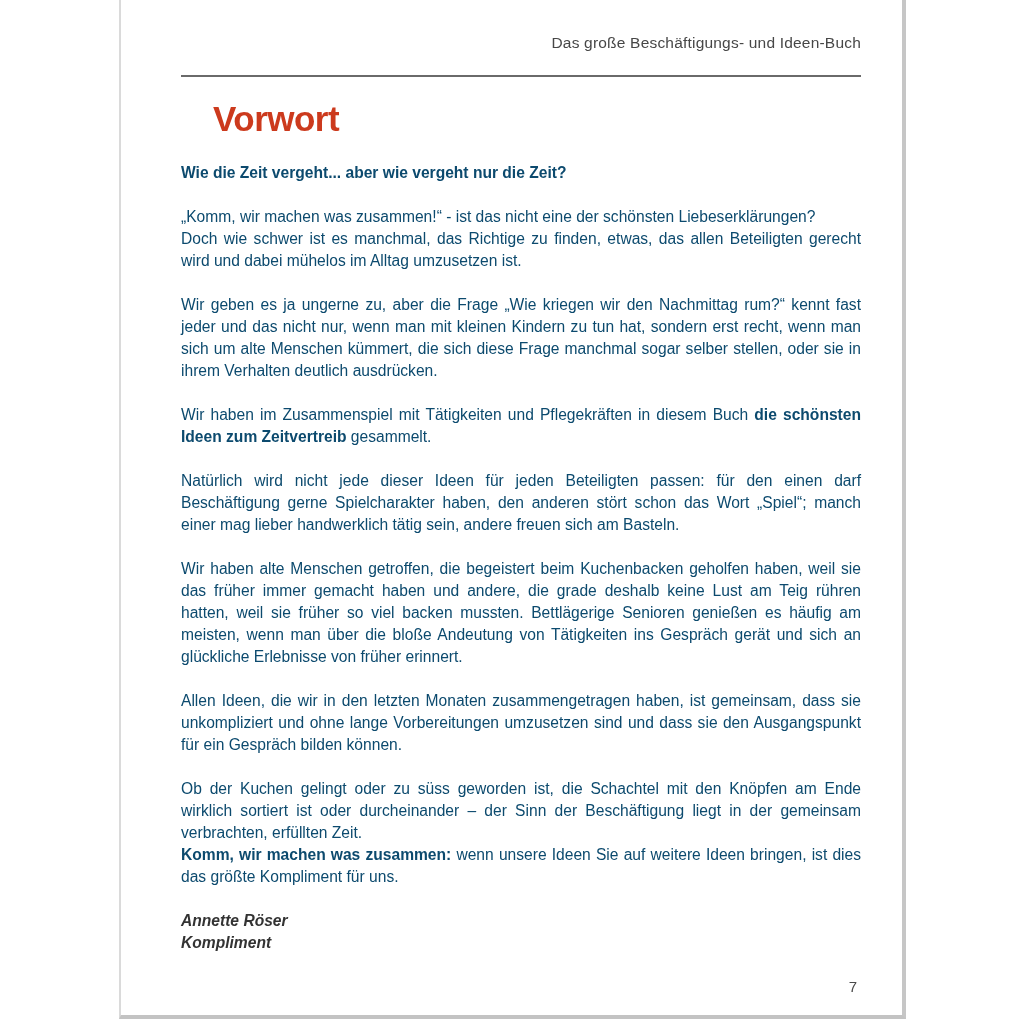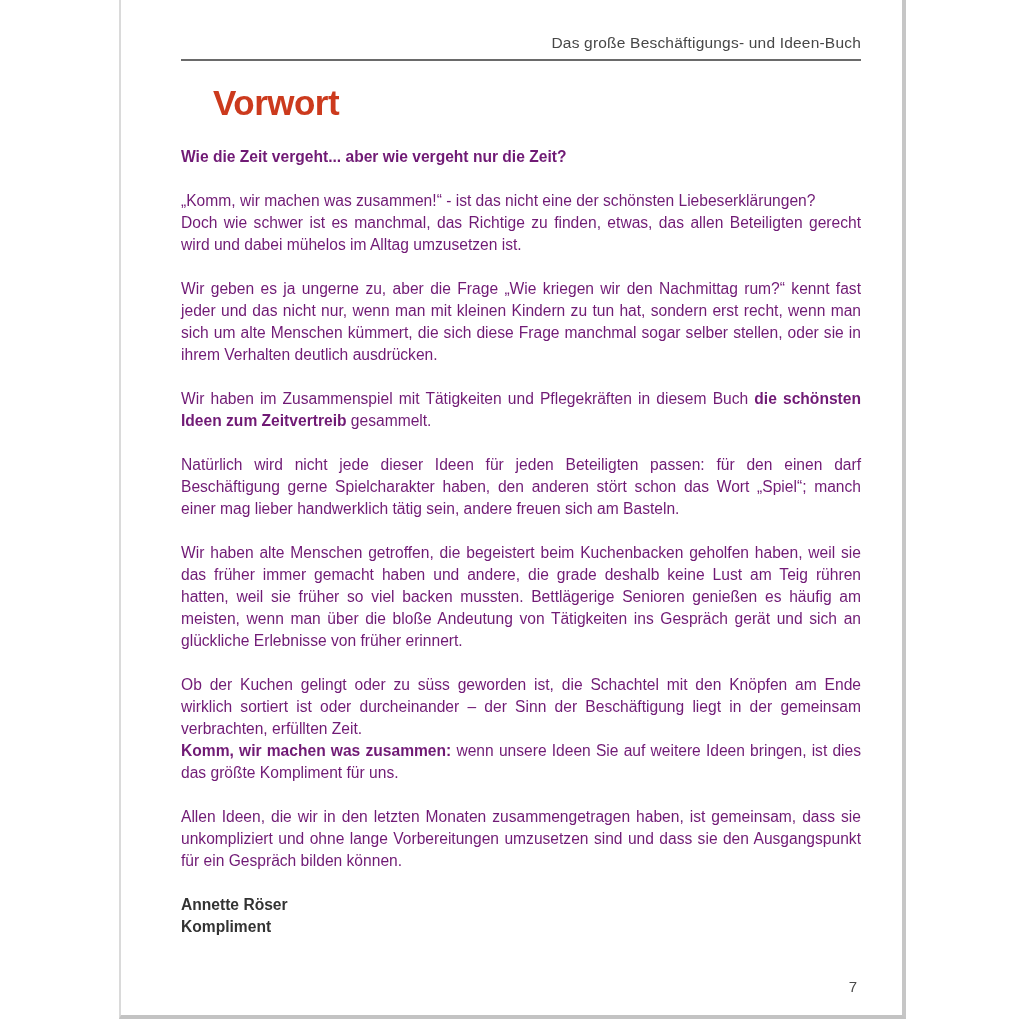--- a/index.html
+++ b/index.html
@@ -23,54 +23,55 @@
     width: 787px;
     height: 1019px;
     background: #ffffff;
     border-left: 2px solid #dadada;
     border-right: 4px solid #c6c6c6;
     border-bottom: 4px solid #c3c3c3;
     padding: 0 41px 0 60px;
   }
   .running-head {
     padding-top: 34px;
-    padding-bottom: 7px;
+    padding-bottom: 23px;
     text-align: right;
     font-size: 15.5px;
     letter-spacing: 0.2px;
     color: #474747;
     border-bottom: 2px solid #6a6a6a;
   }
   h1.page-title {
     margin: 23px 0 24px 0;
     font-size: 35px;
     line-height: 38px;
     font-weight: bold;
     letter-spacing: -0.5px;
     color: #cc3a1d;
   }
   .body-copy {
-    color: #701a75;
+    color: #0c4a6e;
     font-size: 15.6px;
     line-height: 22px;
   }
   .body-copy p.para {
     margin: 0 0 22px 0;
     text-align: justify;
     white-space: pre-line;
   }
   .body-copy .b {
     font-weight: bold;
   }
   .signature {
     margin-top: 9px;
     font-size: 15.6px;
     line-height: 22px;
     font-weight: bold;
     color: #333333;
+    font-style: italic;
   }
   .page-number {
     position: absolute;
     right: 45px;
     bottom: 20px;
     font-size: 15px;
     color: #4a4a4a;
   }
 </style>
 </head>
@@ -84,23 +85,23 @@
     <h1 class="page-title" style="color: rgb(204, 58, 29); margin-left: 32px;">Vorwort</h1>
 
     <div class="body-copy">
         <p class="para"><span class="b">Wie die Zeit vergeht... aber wie vergeht nur die Zeit?</span></p>
         <p class="para"><span>„Komm, wir machen was zusammen!“ - ist das nicht eine der schönsten Liebeserklärungen?
 Doch wie schwer ist es manchmal, das Richtige zu finden, etwas, das allen Beteiligten gerecht wird und dabei mühelos im Alltag umzusetzen ist.</span></p>
         <p class="para"><span>Wir geben es ja ungerne zu, aber die Frage „Wie kriegen wir den Nachmittag rum?“ kennt fast jeder und das nicht nur, wenn man mit kleinen Kindern zu tun hat, sondern erst recht, wenn man sich um alte Menschen kümmert, die sich diese Frage manchmal sogar selber stellen, oder sie in ihrem Verhalten deutlich ausdrücken.</span></p>
         <p class="para"><span>Wir haben im Zusammenspiel mit Tätigkeiten und Pflegekräften in diesem Buch </span><span class="b">die schönsten Ideen zum Zeitvertreib</span><span> gesammelt.</span></p>
         <p class="para"><span>Natürlich wird nicht jede dieser Ideen für jeden Beteiligten passen: für den einen darf Beschäftigung gerne Spielcharakter haben, den anderen stört schon das Wort „Spiel“; manch einer mag lieber handwerklich tätig sein, andere freuen sich am Basteln.</span></p>
         <p class="para"><span>Wir haben alte Menschen getroffen, die begeistert beim Kuchenbacken geholfen haben, weil sie das früher immer gemacht haben und andere, die grade deshalb keine Lust am Teig rühren hatten, weil sie früher so viel backen mussten.  Bettlägerige Senioren genießen es häufig am meisten, wenn man über die bloße Andeutung von Tätigkeiten ins Gespräch gerät und sich an glückliche Erlebnisse von früher erinnert.</span></p>
+        <p class="para"><span>Allen Ideen, die wir in den letzten Monaten zusammengetragen haben, ist gemeinsam, dass sie unkompliziert und ohne lange Vorbereitungen umzusetzen sind und dass sie den Ausgangspunkt für ein Gespräch bilden können.</span></p>
         <p class="para"><span>Ob der Kuchen gelingt oder zu süss geworden ist, die Schachtel mit den Knöpfen am Ende wirklich sortiert ist oder durcheinander – der Sinn der Beschäftigung liegt in der gemeinsam verbrachten, erfüllten Zeit.
 </span><span class="b">Komm, wir machen was zusammen:</span><span> wenn unsere Ideen Sie auf weitere Ideen bringen, ist dies das größte Kompliment für uns.</span></p>
-        <p class="para"><span>Allen Ideen, die wir in den letzten Monaten zusammengetragen haben, ist gemeinsam, dass sie unkompliziert und ohne lange Vorbereitungen umzusetzen sind und dass sie den Ausgangspunkt für ein Gespräch bilden können.</span></p>
       </div>
 
     <div class="signature">
       <div>Annette Röser</div>
       <div>Kompliment</div>
     </div>
 
     <div class="page-number">7</div>
   </div>
 </div>

